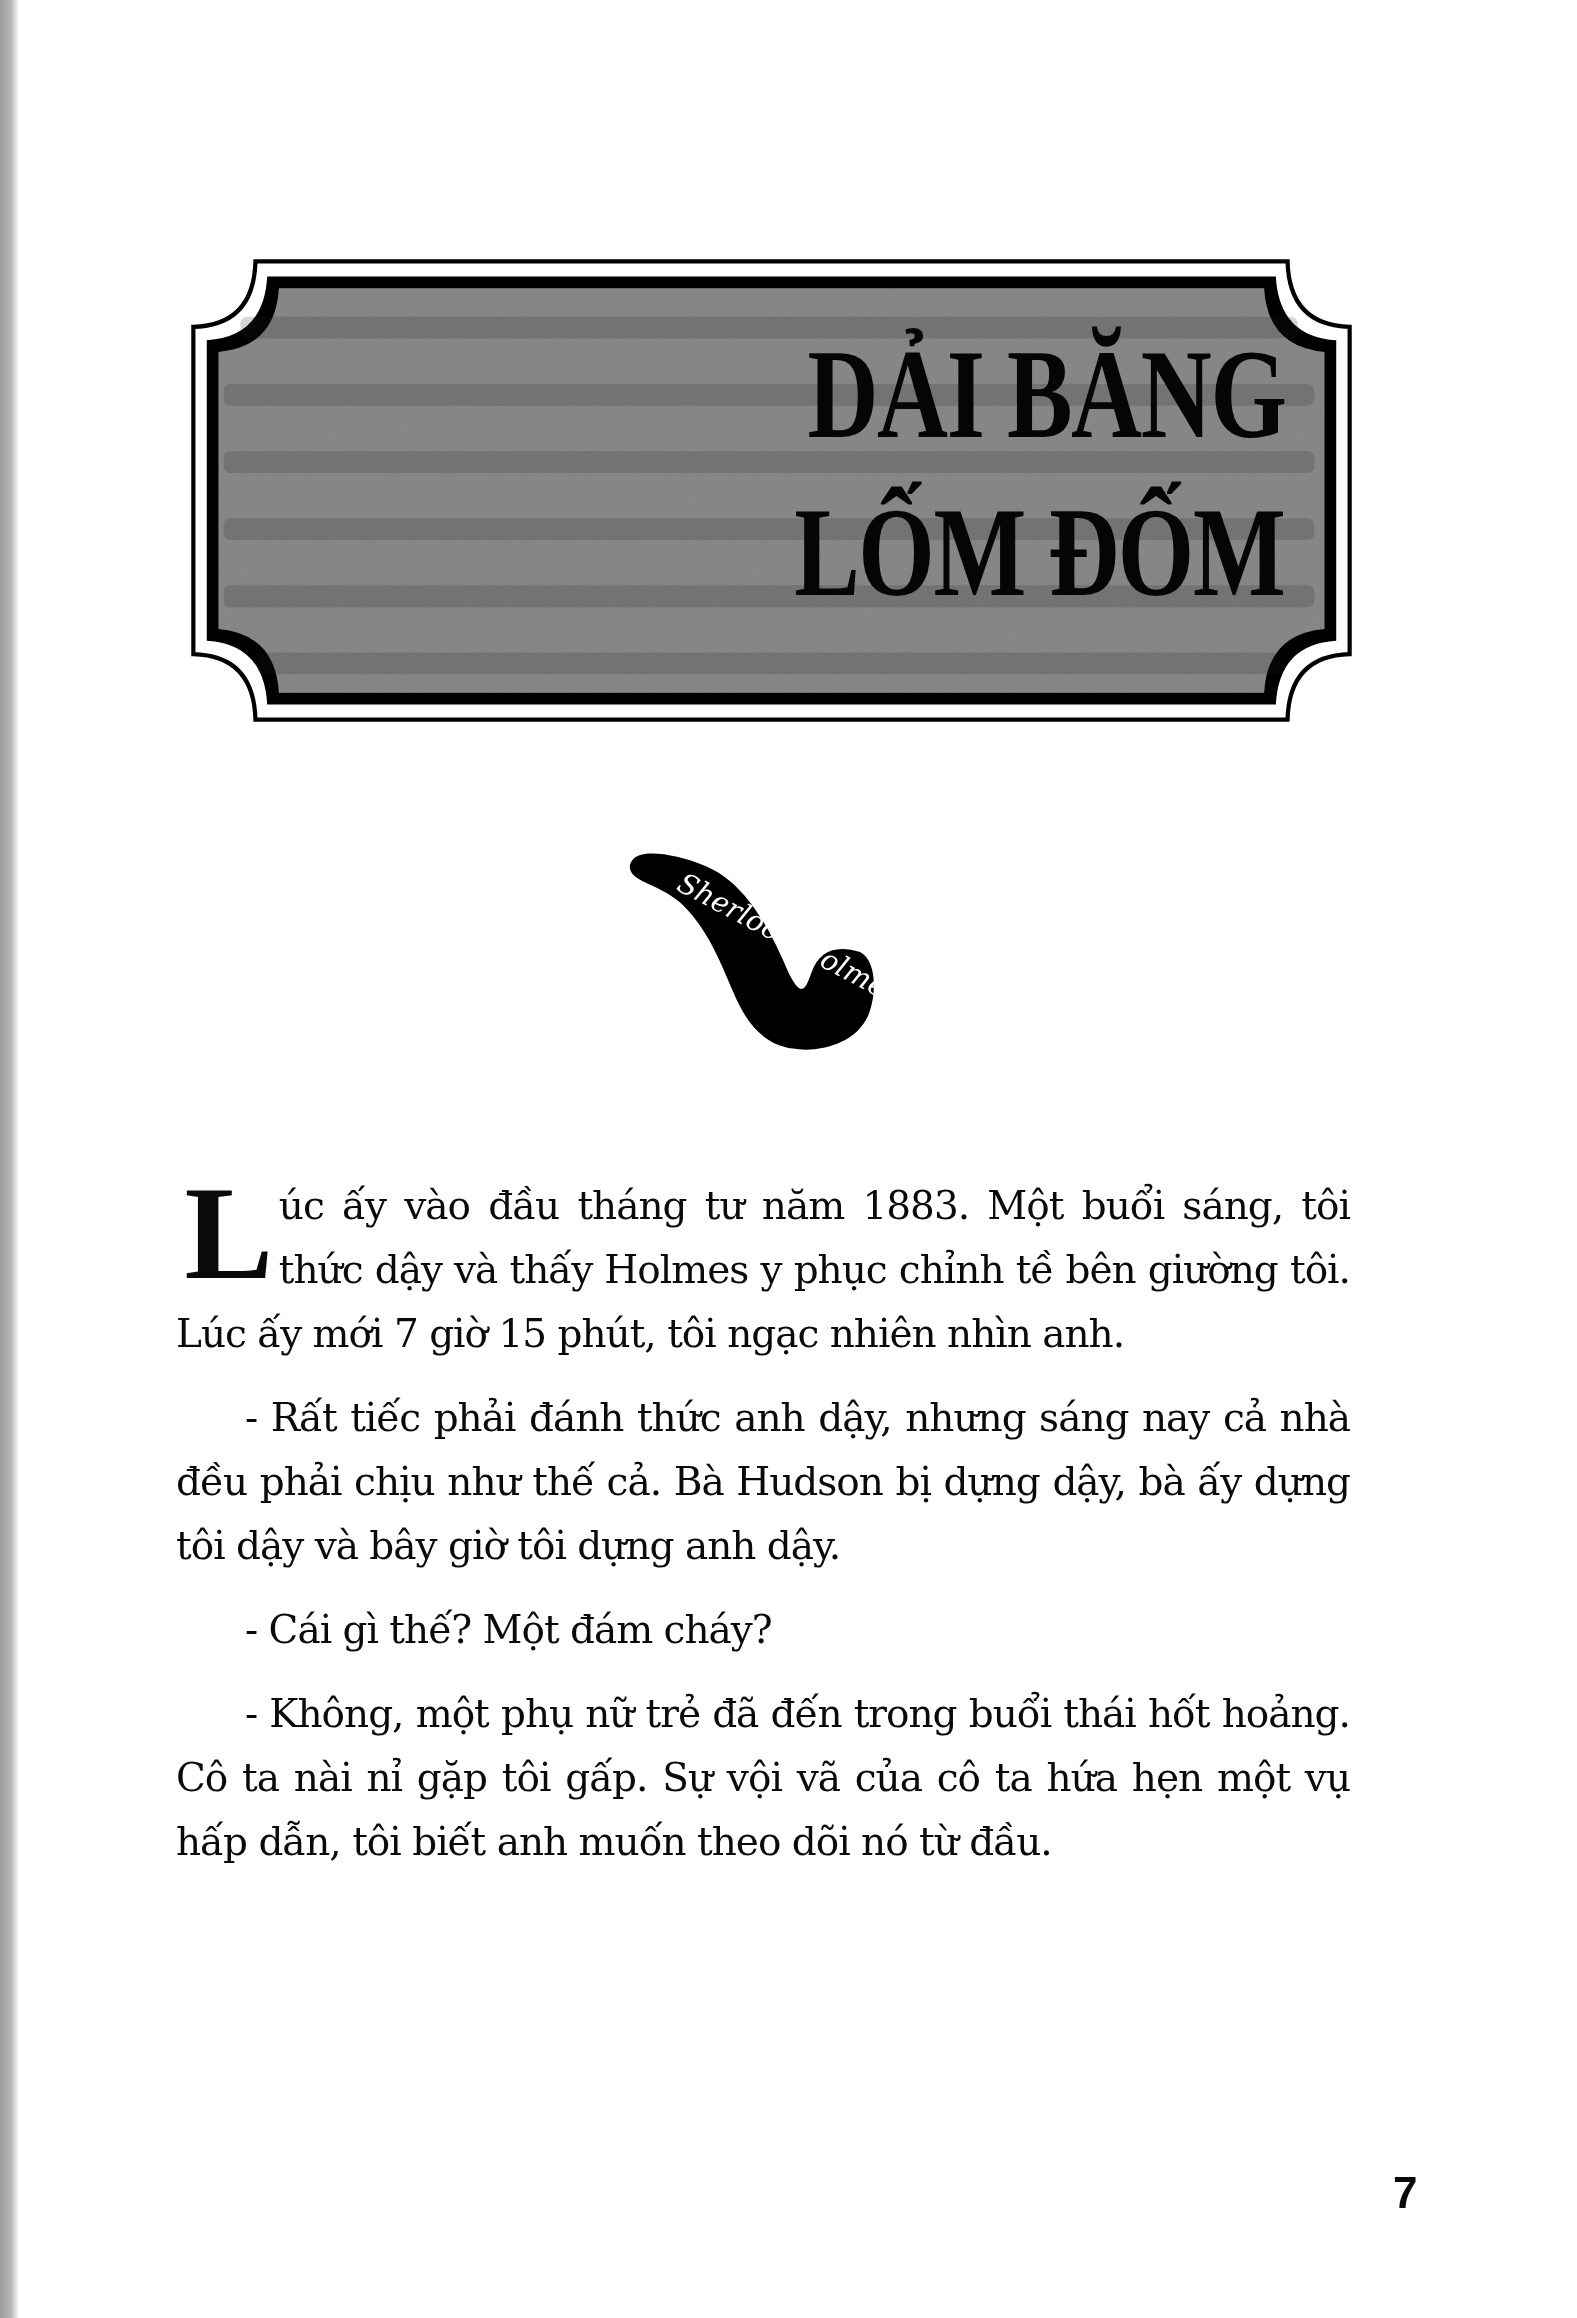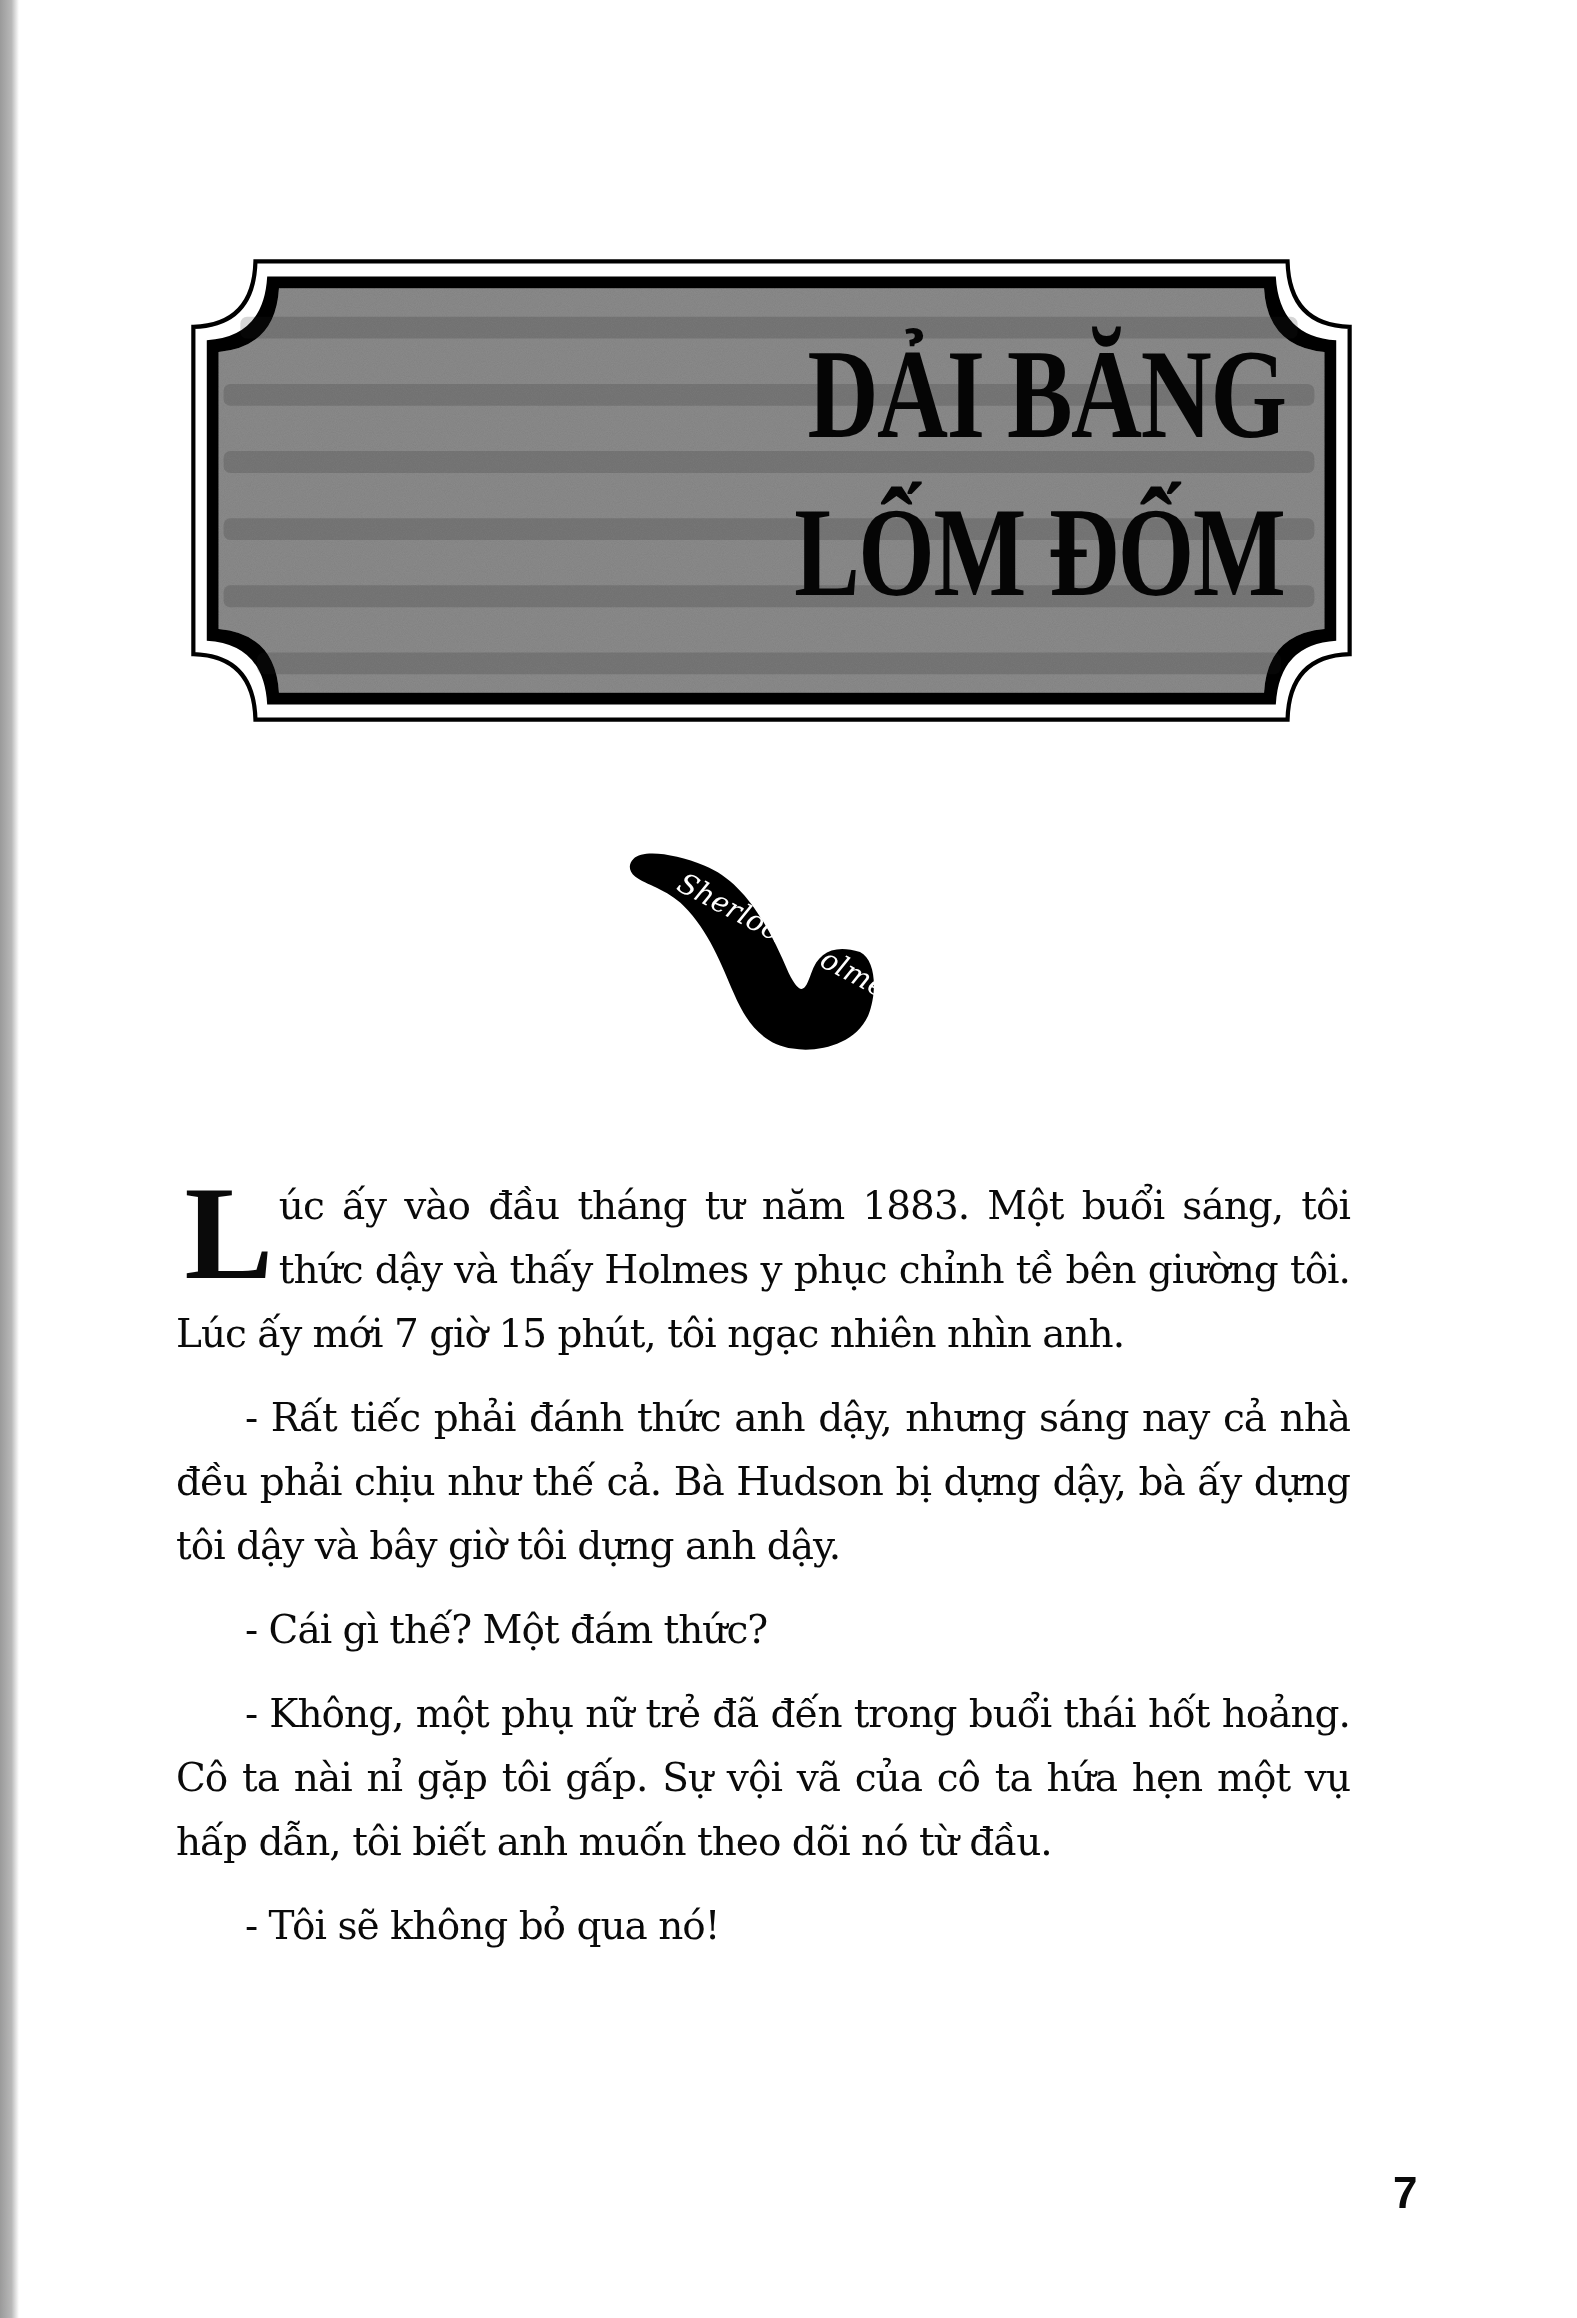--- a/index.html
+++ b/index.html
@@ -87,19 +87,18 @@
     <path d="M10,14 C22,2 60,8 95,22 C140,40 170,90 195,150 C210,180 215,170 222,150 C230,125 250,115 280,125 C300,135 300,175 290,200 C275,235 230,245 200,240 C165,235 145,210 130,175 C115,140 100,100 70,70 C50,50 25,45 12,35 C4,28 4,20 10,14 Z" fill="#000"></path>
     <text x="60" y="50" fill="#fff" font-family="DejaVu Serif, serif" font-style="italic" font-size="34" transform="rotate(28 60 50)">Sherlock Holmes</text>
   </svg>
 </div>
 
 <div class="body-text">
   <p class="p first">
     <span class="dropcap">L</span><span>úc ấy vào đầu tháng tư năm 1883. Một buổi sáng, tôi thức dậy và thấy Holmes y phục chỉnh tề bên giường tôi. Lúc ấy mới 7 giờ 15 phút, tôi ngạc nhiên nhìn anh.</span>
   </p>
   <p class="p indent">- Rất tiếc phải đánh thức anh dậy, nhưng sáng nay cả nhà đều phải chịu như thế cả. Bà Hudson bị dựng dậy, bà ấy dựng tôi dậy và bây giờ tôi dựng anh dậy.</p>
-  <p class="p indent">- Cái gì thế? Một đám thức?</p>
+  <p class="p indent">- Cái gì thế? Một đám cháy?</p>
   <p class="p indent">- Không, một phụ nữ trẻ đã đến trong buổi thái hốt hoảng. Cô ta nài nỉ gặp tôi gấp. Sự vội vã của cô ta hứa hẹn một vụ hấp dẫn, tôi biết anh muốn theo dõi nó từ đầu.</p>
-  <p class="p indent">- Tôi sẽ không bỏ qua nó!</p>
 </div>
 
 <div class="page-number">7</div>
 
 
 </body></html>

